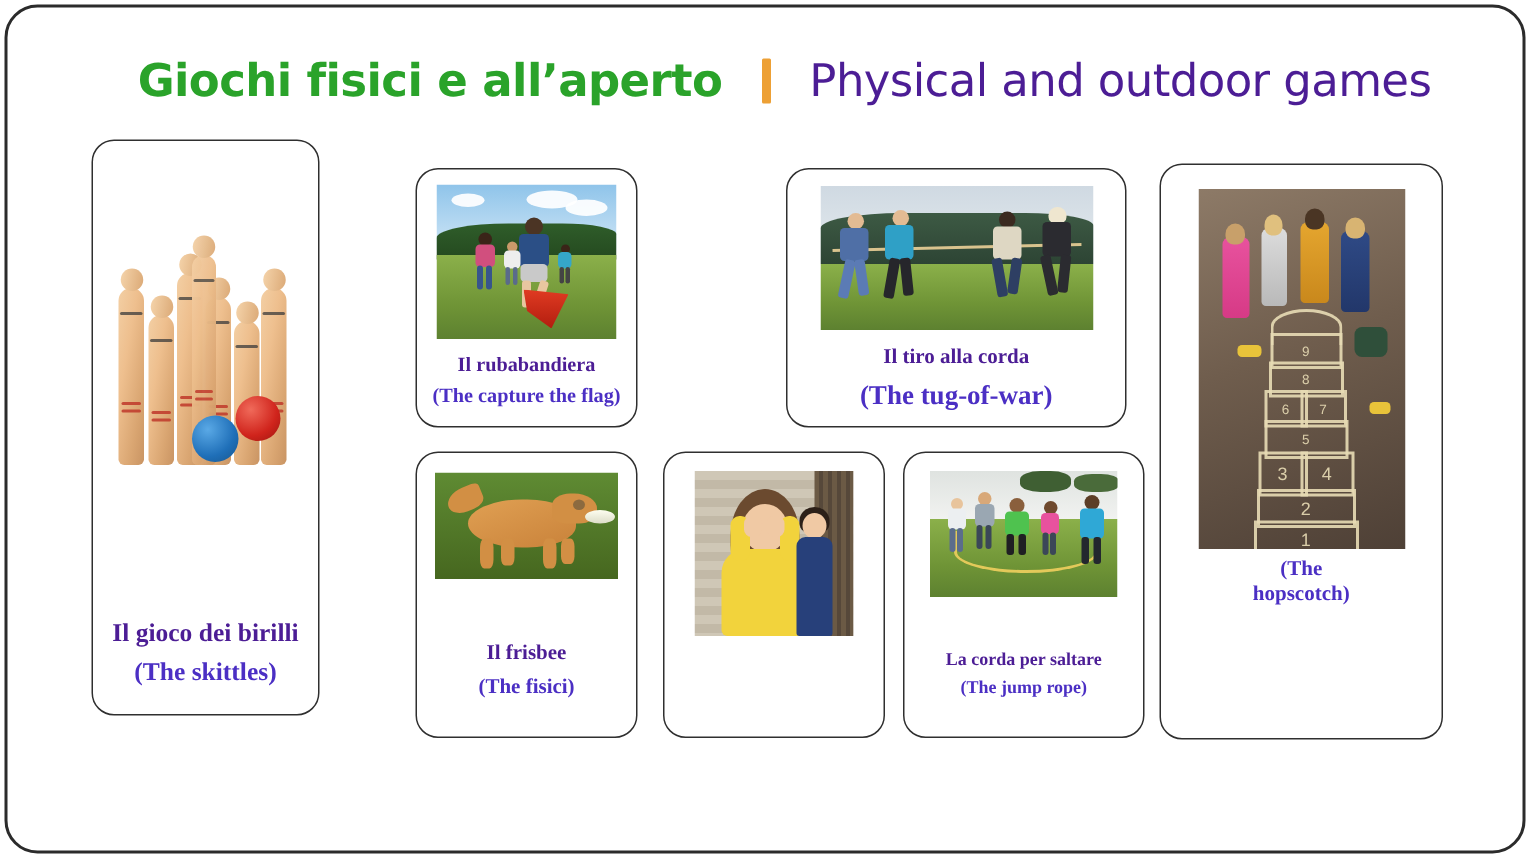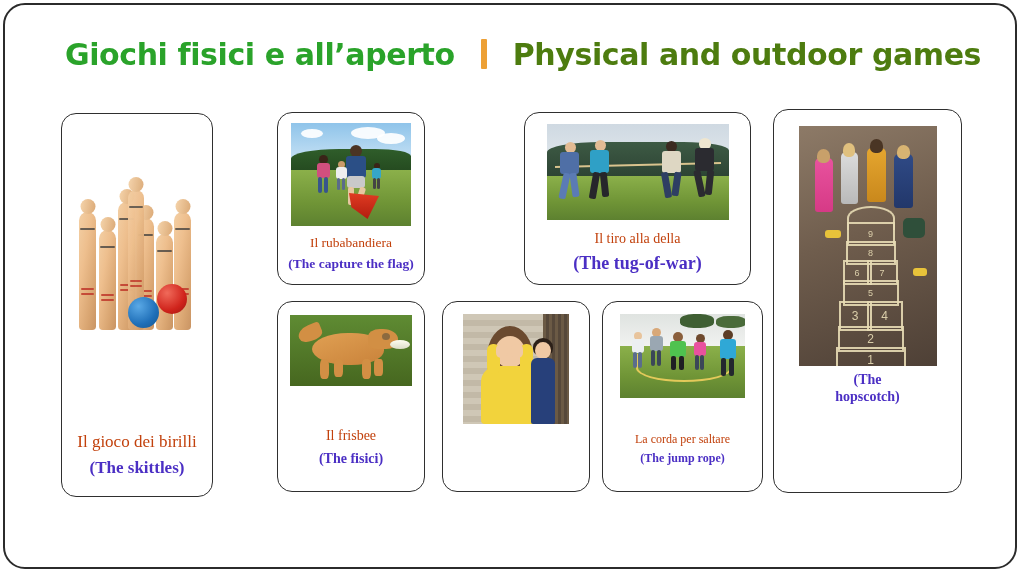--- a/index.html
+++ b/index.html
@@ -10,35 +10,35 @@
         border:2px solid #2b2b2b;border-radius:22px;background:#fff;
         box-sizing:border-box;overflow:hidden;}
 
   
   .header{position:absolute;left:13px;top:24px;width:100%;height:50px;
           display:flex;align-items:center;justify-content:center;gap:4px;}
   .title-it{font-family:"DejaVu Sans", sans-serif;font-weight:bold;
             font-size:30px;letter-spacing:-0.4px;color:#2aa32a;white-space:nowrap;}
   .title-sep{display:inline-block;width:6px;height:30px;background:#eda035;
              margin:0 22px;border-radius:1px;}
-  .title-en{font-family:"DejaVu Sans", sans-serif;font-weight:bold;
-            font-size:30px;letter-spacing:-0.4px;color:#4d7c0f;white-space:nowrap;}
+  .title-en{font-family:"DejaVu Sans", sans-serif;font-weight:normal;
+            font-size:30px;letter-spacing:-0.4px;color:#4c1d95;white-space:nowrap;}
 
   
   .card{position:absolute;border:1.5px solid #2f2f2f;border-radius:15px;
         background:#fff;box-sizing:border-box;
         display:flex;flex-direction:column;align-items:center;}
   .card-media{background:#fff;overflow:hidden;position:relative;flex:none;}
   .card-labels{flex:1;display:flex;flex-direction:column;align-items:center;
                justify-content:flex-start;width:100%;box-sizing:border-box;}
-  .lbl-it{color:#c2410c;font-weight:normal;text-align:right;line-height:1.18;}
+  .lbl-it{color:#4c1d95;font-weight:bold;text-align:right;line-height:1.18;}
   .lbl-en{color:#4b2fc4;font-weight:bold;text-align:center;line-height:1.18;}
 
   
-  #card-skittles{left:56px;top:108px;width:152px;height:384px;}
+  #card-skittles{left:56px;top:88px;width:152px;height:384px;}
   #card-skittles .card-media{width:128px;height:200px;margin-top:16px;}
   #card-skittles .card-labels{justify-content:flex-end;padding-bottom:18px;}
   #card-skittles .lbl-it{font-size:17px;}
   #card-skittles .lbl-en{font-size:17px;margin-top:6px;}
 
   #card-flag{left:272px;top:107px;width:148px;height:173px;}
   #card-flag .card-media{width:120px;height:103px;margin-top:10px;}
   #card-flag .lbl-it{font-size:13.5px;margin-top:9px;}
   #card-flag .lbl-en{font-size:13.5px;margin-top:5px;}
 
@@ -256,21 +256,21 @@
         </div>
         <div class="person" style="left:145px;top:14px;width:27px;height:66px;">
           <div class="head" style="left:7px;top:0;width:12px;height:11px;background:#efe6cf;border-radius:50% 50% 40% 40%;"></div>
           <div class="torso" style="left:3px;top:10px;width:19px;height:23px;background:#2b2b30;"></div>
           <div class="leg" style="left:4px;top:32px;width:7px;height:27px;background:#2b2b30;transform:rotate(-12deg);"></div>
           <div class="leg" style="left:14px;top:32px;width:7px;height:25px;background:#2b2b30;transform:rotate(6deg);"></div>
         </div>
       </div>
     </div>
     <div class="card-labels">
-      <div class="lbl-it">Il tiro alla della</div>
+      <div class="lbl-it">Il tiro alla corda</div>
       <div class="lbl-en">(The tug-of-war)</div>
     </div>
   </div>
 
   <div class="card" id="card-hopscotch">
     <div class="card-media">
       <div class="ph">
         <div class="asphalt"></div>
 
         <div class="chalkarc" style="left:48px;top:80px;width:44px;height:22px;"></div>

